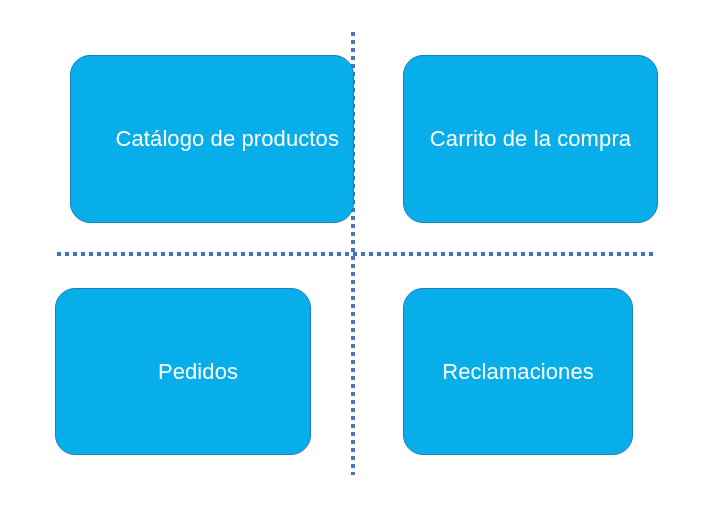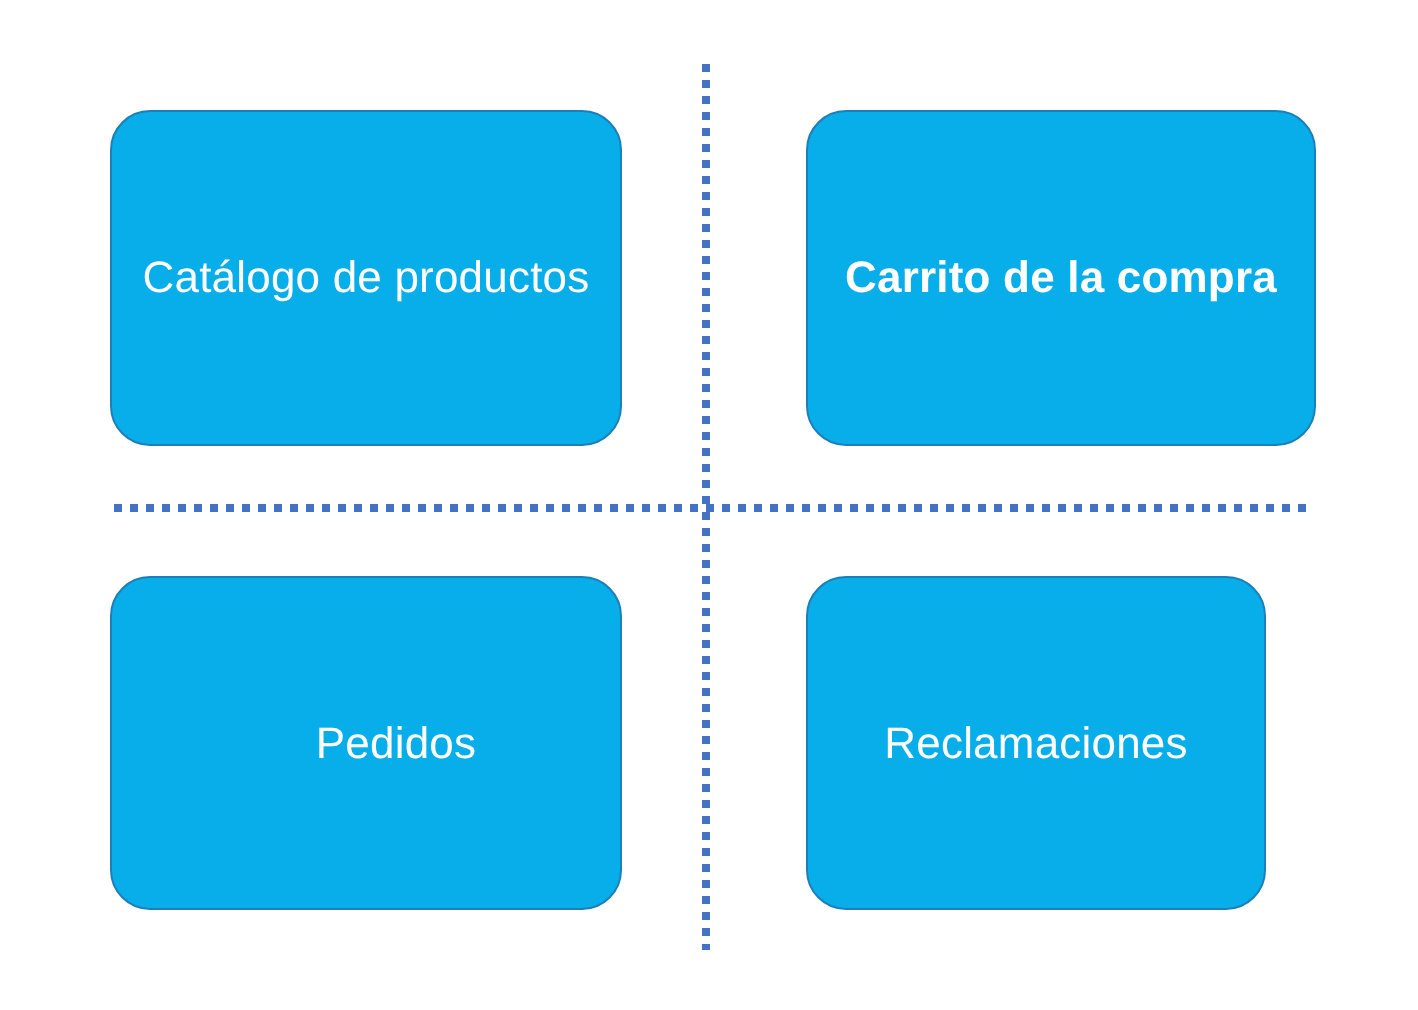--- a/index.html
+++ b/index.html
@@ -36,22 +36,22 @@
     font-weight: 400;
     line-height: 1.33;
     letter-spacing: 0.1px;
     padding: 0 14px;
   }
   .qbox .label {
     display: block;
     width: 100%;
   }
 
-  #box-top-left     { left: 55px;  top: 55px;  width: 256px; height: 168px; }
-  #box-top-right    { left: 403px; top: 55px;  width: 255px; height: 168px; font-weight: bold; }
+  #box-top-left     { left: 70px;  top: 55px;  width: 284px; height: 168px; text-align: right; }
+  #box-top-right    { left: 403px; top: 55px;  width: 255px; height: 168px; }
   #box-bottom-left  { left: 55px;  top: 288px; width: 256px; height: 167px; padding-left: 44px; }
   #box-bottom-right { left: 403px; top: 288px; width: 230px; height: 167px; }
 
   
   .divider-v {
     position: absolute;
     left: 351px;
     top: 32px;
     width: 4px;
     height: 443px;

